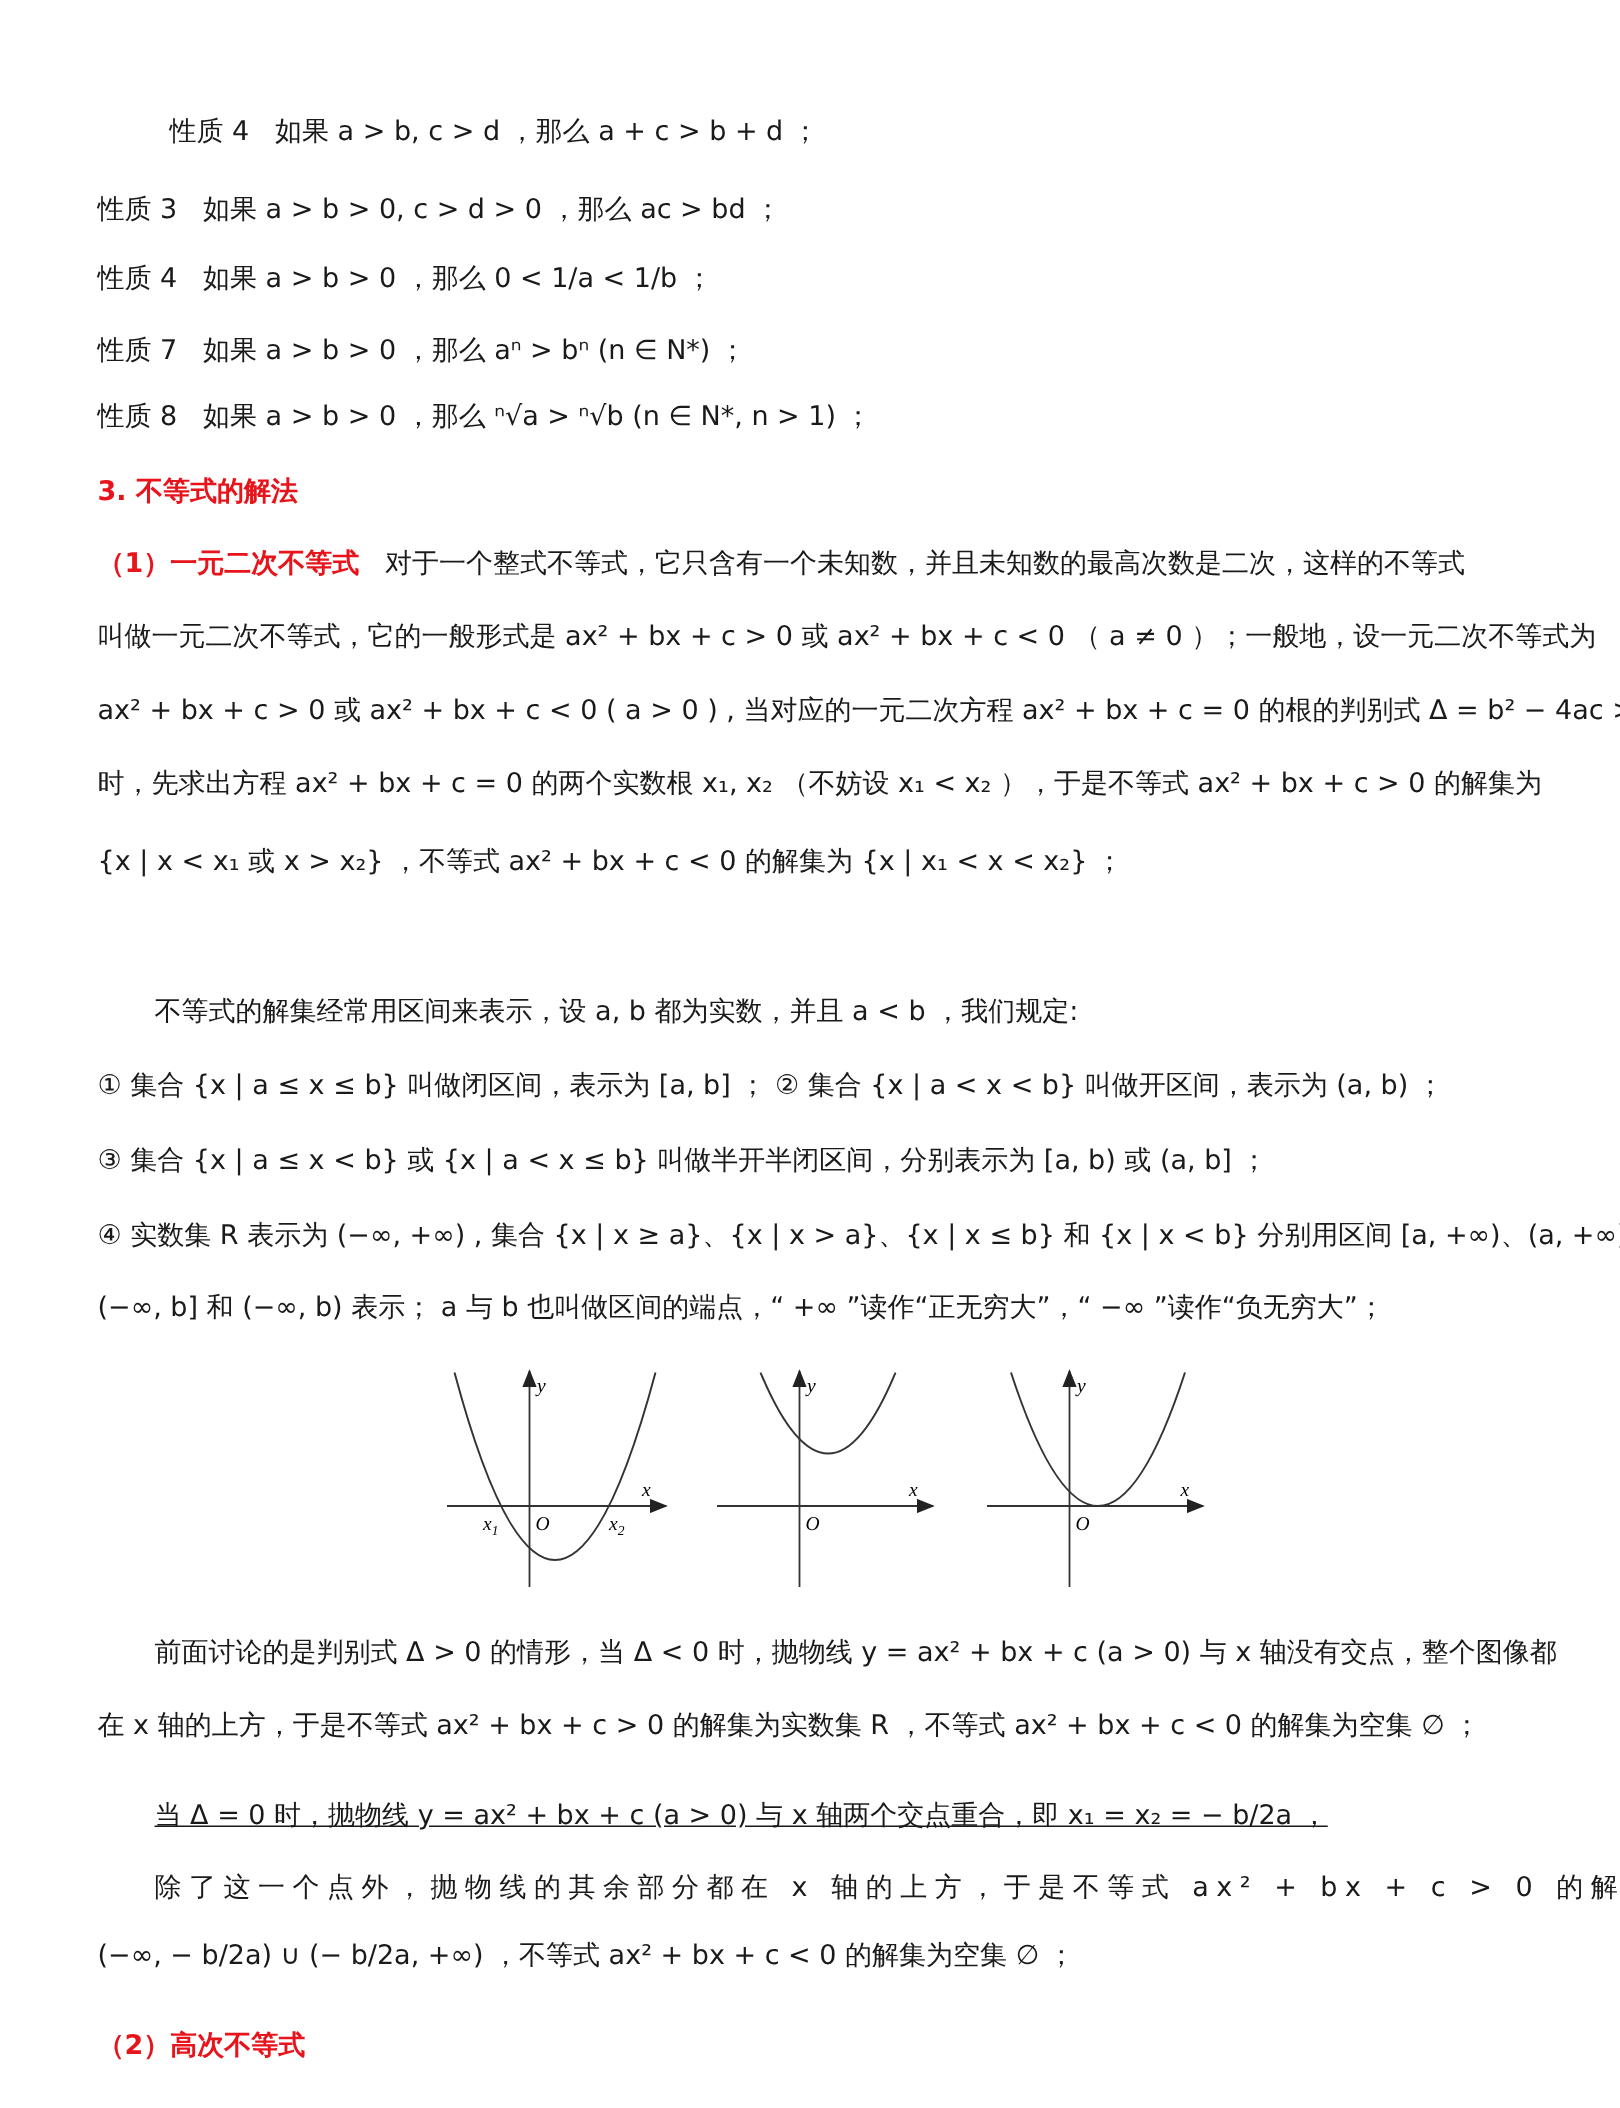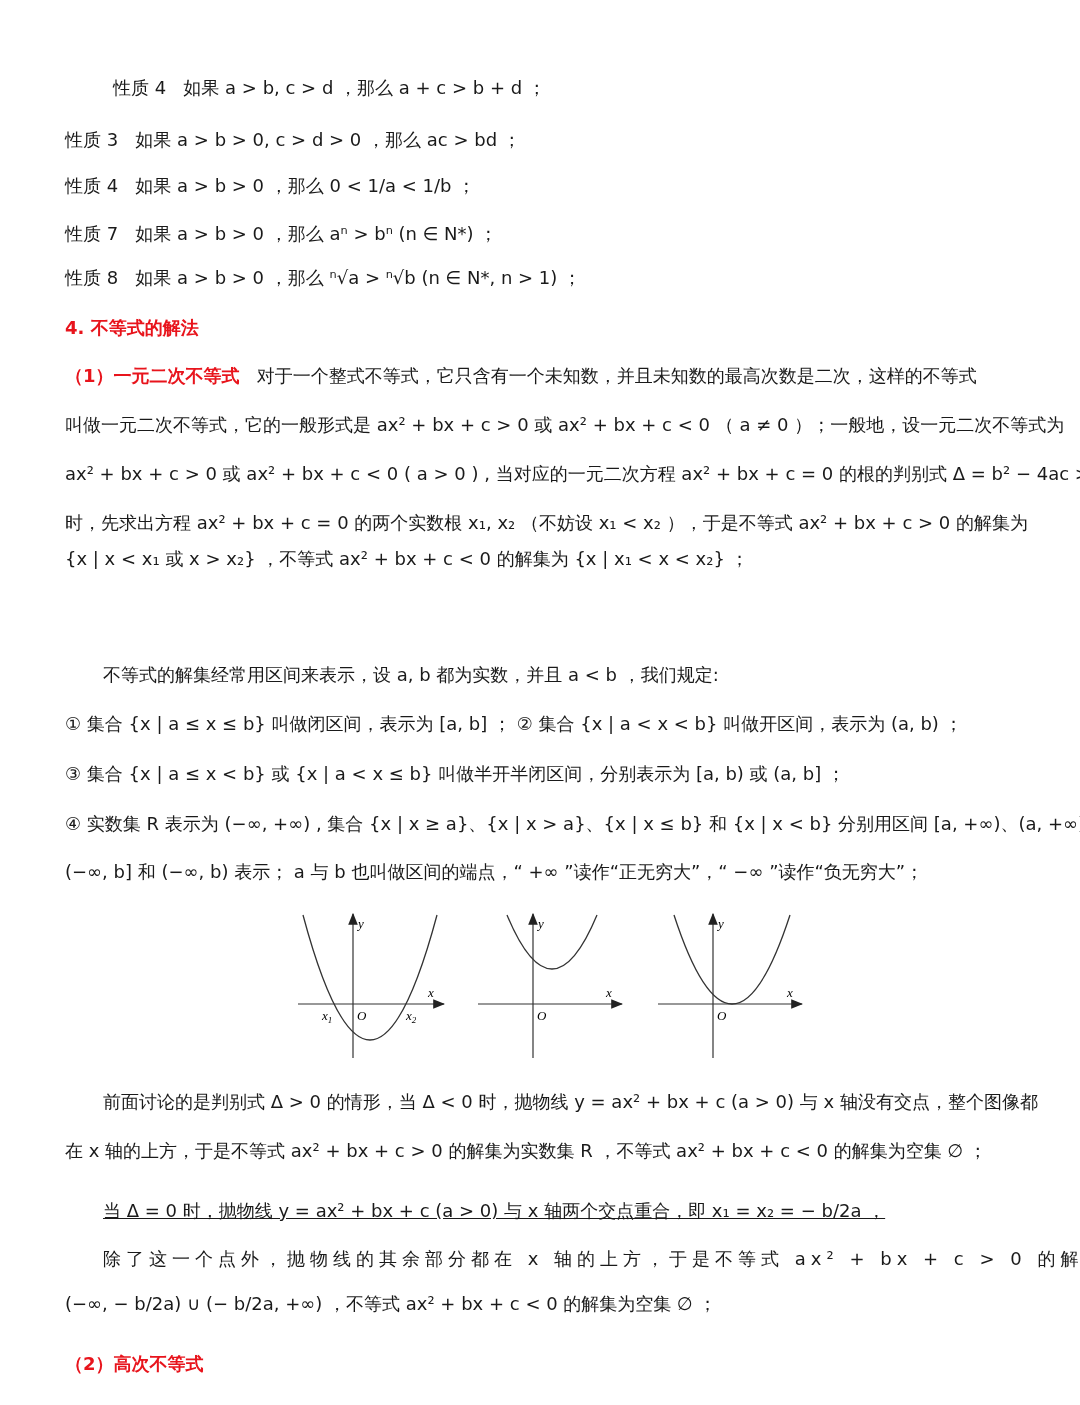--- a/index.html
+++ b/index.html
@@ -27,30 +27,30 @@
 </div>
 <div class="line" style="top:220px;">
   <span>性质 7</span>&nbsp;&nbsp;
   <span>如果 a &gt; b &gt; 0 ，那么 aⁿ &gt; bⁿ (n ∈ N*) ；</span>
 </div>
 <div class="line" style="top:264px;">
   <span>性质 8</span>&nbsp;&nbsp;
   <span>如果 a &gt; b &gt; 0 ，那么 ⁿ√a &gt; ⁿ√b (n ∈ N*, n &gt; 1) ；</span>
 </div>
 
-<div class="line heading" style="top:314px;">4. 不等式的解法</div>
+<div class="line heading" style="top:314px;">3. 不等式的解法</div>
 
 <div class="line" style="top:362px; left:65px;">
   <span class="heading">（1）一元二次不等式</span>&nbsp;&nbsp;
   <span>对于一个整式不等式，它只含有一个未知数，并且未知数的最高次数是二次，这样的不等式</span>
 </div>
 <div class="line" style="top:411px;">叫做一元二次不等式，它的一般形式是 ax² + bx + c &gt; 0 或 ax² + bx + c &lt; 0 （ a ≠ 0 ）；一般地，设一元二次不等式为</div>
 <div class="line" style="top:460px;">ax² + bx + c &gt; 0 或 ax² + bx + c &lt; 0 ( a &gt; 0 ) , 当对应的一元二次方程 ax² + bx + c = 0 的根的判别式 Δ = b² − 4ac &gt; 0</div>
 <div class="line" style="top:509px;">时，先求出方程 ax² + bx + c = 0 的两个实数根 x₁, x₂ （不妨设 x₁ &lt; x₂ ），于是不等式 ax² + bx + c &gt; 0 的解集为</div>
-<div class="line" style="top:545px;">{x | x &lt; x₁ 或 x &gt; x₂} ，不等式 ax² + bx + c &lt; 0 的解集为 {x | x₁ &lt; x &lt; x₂} ；</div>
+<div class="line" style="top:561px;">{x | x &lt; x₁ 或 x &gt; x₂} ，不等式 ax² + bx + c &lt; 0 的解集为 {x | x₁ &lt; x &lt; x₂} ；</div>
 
 <div class="line" style="top:661px; left:103px;">不等式的解集经常用区间来表示，设 a, b 都为实数，并且 a &lt; b ，我们规定:</div>
 <div class="line" style="top:710px;">① 集合 {x | a ≤ x ≤ b} 叫做闭区间，表示为 [a, b] ；  ② 集合 {x | a &lt; x &lt; b} 叫做开区间，表示为 (a, b) ；</div>
 <div class="line" style="top:760px;">③ 集合 {x | a ≤ x &lt; b} 或 {x | a &lt; x ≤ b} 叫做半开半闭区间，分别表示为 [a, b) 或 (a, b] ；</div>
 <div class="line" style="top:810px;">④ 实数集 R 表示为 (−∞, +∞) , 集合 {x | x ≥ a}、{x | x &gt; a}、{x | x ≤ b} 和 {x | x &lt; b} 分别用区间 [a, +∞)、(a, +∞)、</div>
 <div class="line" style="top:858px;text-align:center;">(−∞, b] 和 (−∞, b) 表示； a 与 b 也叫做区间的端点，“ +∞ ”读作“正无穷大”，“ −∞ ”读作“负无穷大”；</div>
 
 <svg width="1080" height="170" style="position:absolute; left:0; top:900px;" viewBox="0 900 1080 170">
   <defs>
     <marker id="arr" markerWidth="10" markerHeight="8" refX="9" refY="4" orient="auto">

